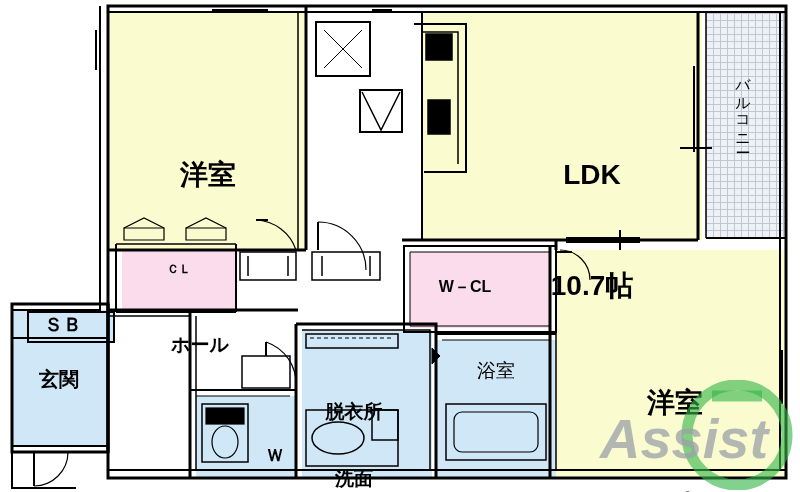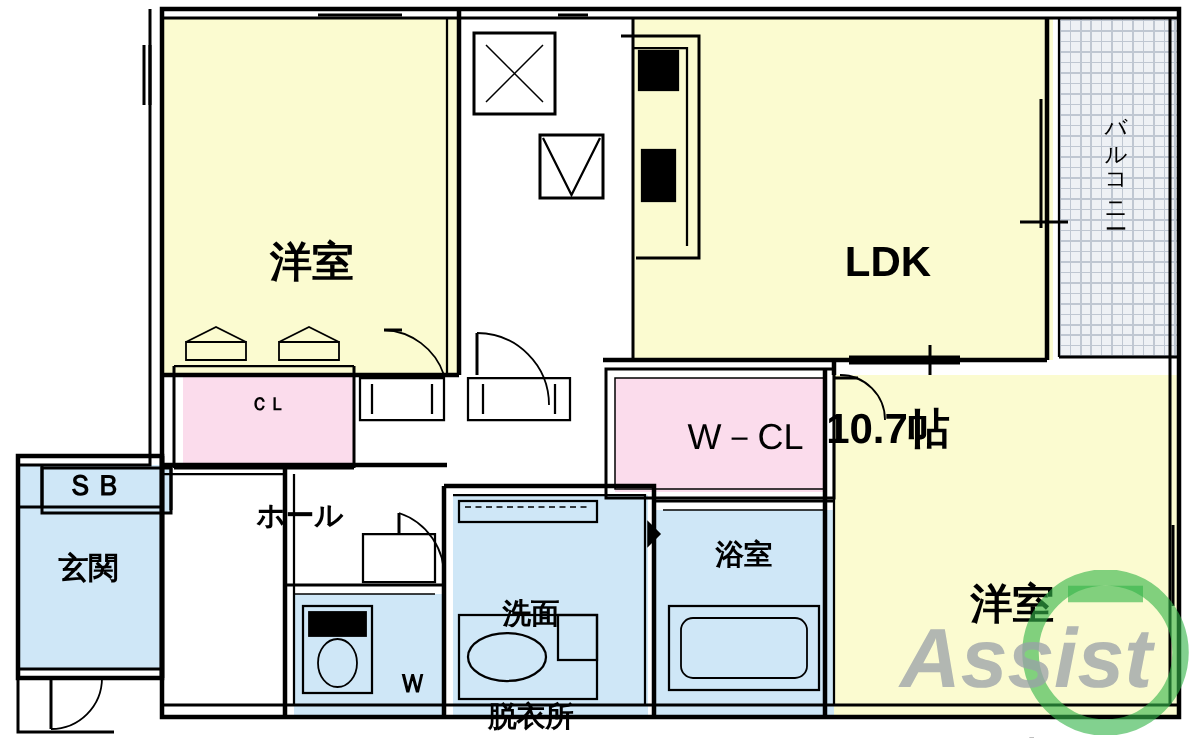--- a/index.html
+++ b/index.html
@@ -213,34 +213,34 @@
 
   <div class="label" style="left:497px; top:92px; width:190px; font-size:28px; font-weight:700;">
     <div>LDK</div>
     <div style="margin-top:12px;">10.7帖</div>
   </div>
 
   <div class="label" style="left:726px; top:68px; width:26px; font-size:15px; writing-mode:vertical-rl; text-orientation:upright; letter-spacing:2px;">バルコニー</div>
 
   <div class="label" style="left:130px; top:262px; width:98px; font-size:12px; font-weight:700;">ＣＬ</div>
 
-  <div class="label" style="left:436px; top:278px; width:122px; font-size:24px; font-weight:400;">W－CL</div>
+  <div class="label" style="left:404px; top:278px; width:122px; font-size:16px; font-weight:700;">W－CL</div>
 
   <div class="label" style="left:140px; top:334px; width:120px; font-size:19px; font-weight:700;font-family:Liberation Serif, serif;">ホール</div>
 
   <div class="label" style="left:28px; top:314px; width:70px; font-size:19px; font-weight:700;">ＳＢ</div>
 
   <div class="label" style="left:14px; top:368px; width:90px; font-size:20px; font-weight:700;">玄関</div>
 
   <div class="label" style="left:308px; top:354px; width:92px; font-size:19px; font-weight:700;">
+    <div style="margin-top:2px;">脱衣所</div>
     <div>洗面</div>
-    <div style="margin-top:2px;">脱衣所</div>
-  </div>
-
-  <div class="label" style="left:446px; top:360px; width:100px; font-size:19px; font-weight:700;">浴室</div>
+  </div>
+
+  <div class="label" style="left:446px; top:360px; width:100px; font-size:19px; font-weight:400;">浴室</div>
 
   <div class="label" style="left:262px; top:406px; width:26px; font-size:17px; font-weight:700;">
     <div>Ｗ</div>
     
   </div>
 
   <div class="label" style="left:600px; top:320px; width:150px; font-size:28px; font-weight:700;">
     <div>洋室</div>
     <div style="margin-top:4px;">6帖</div>
   </div>

